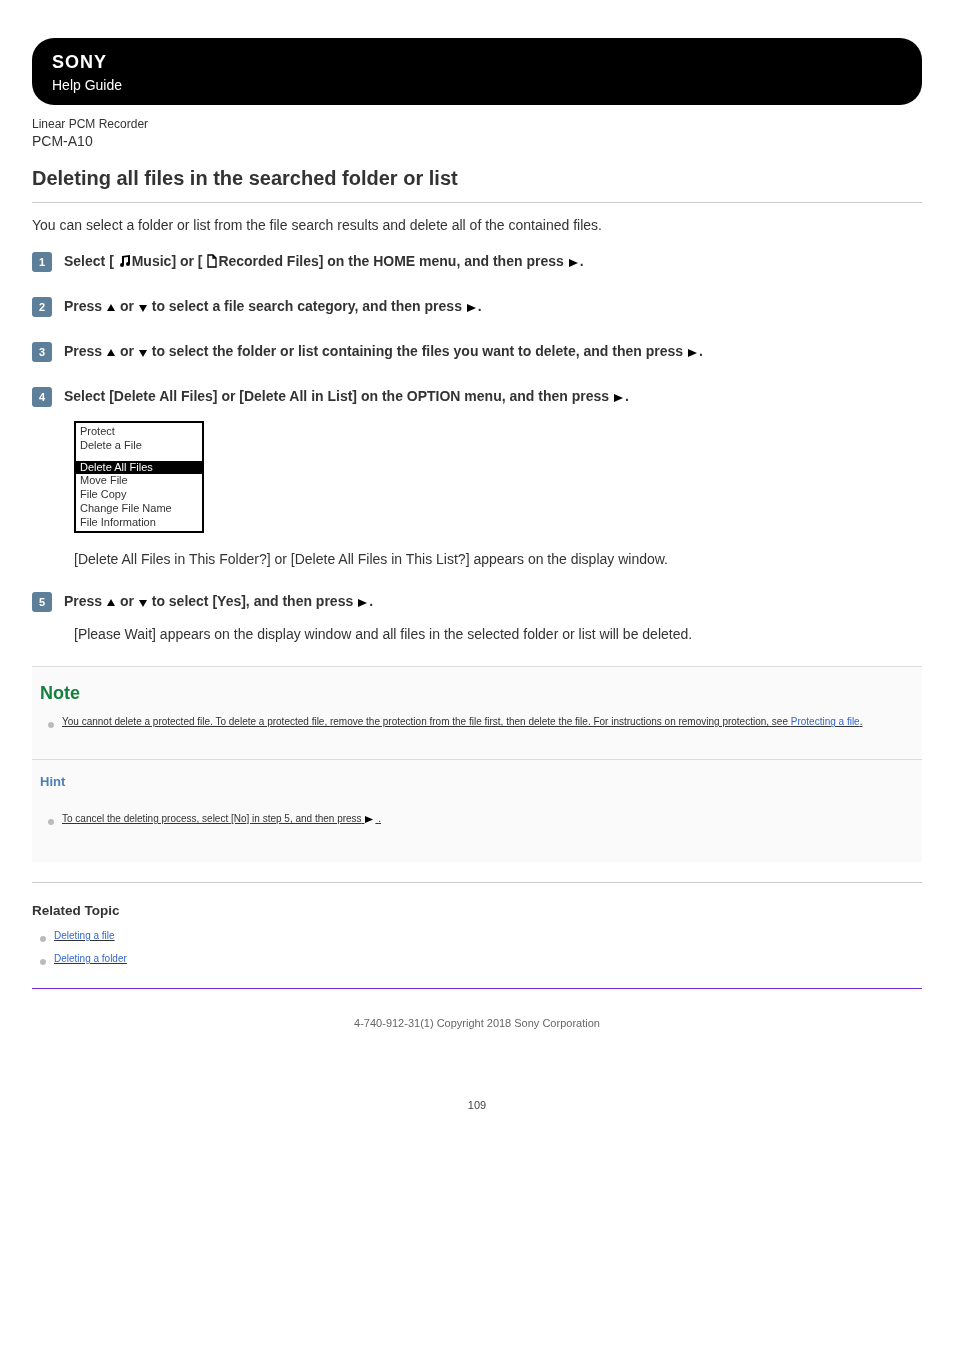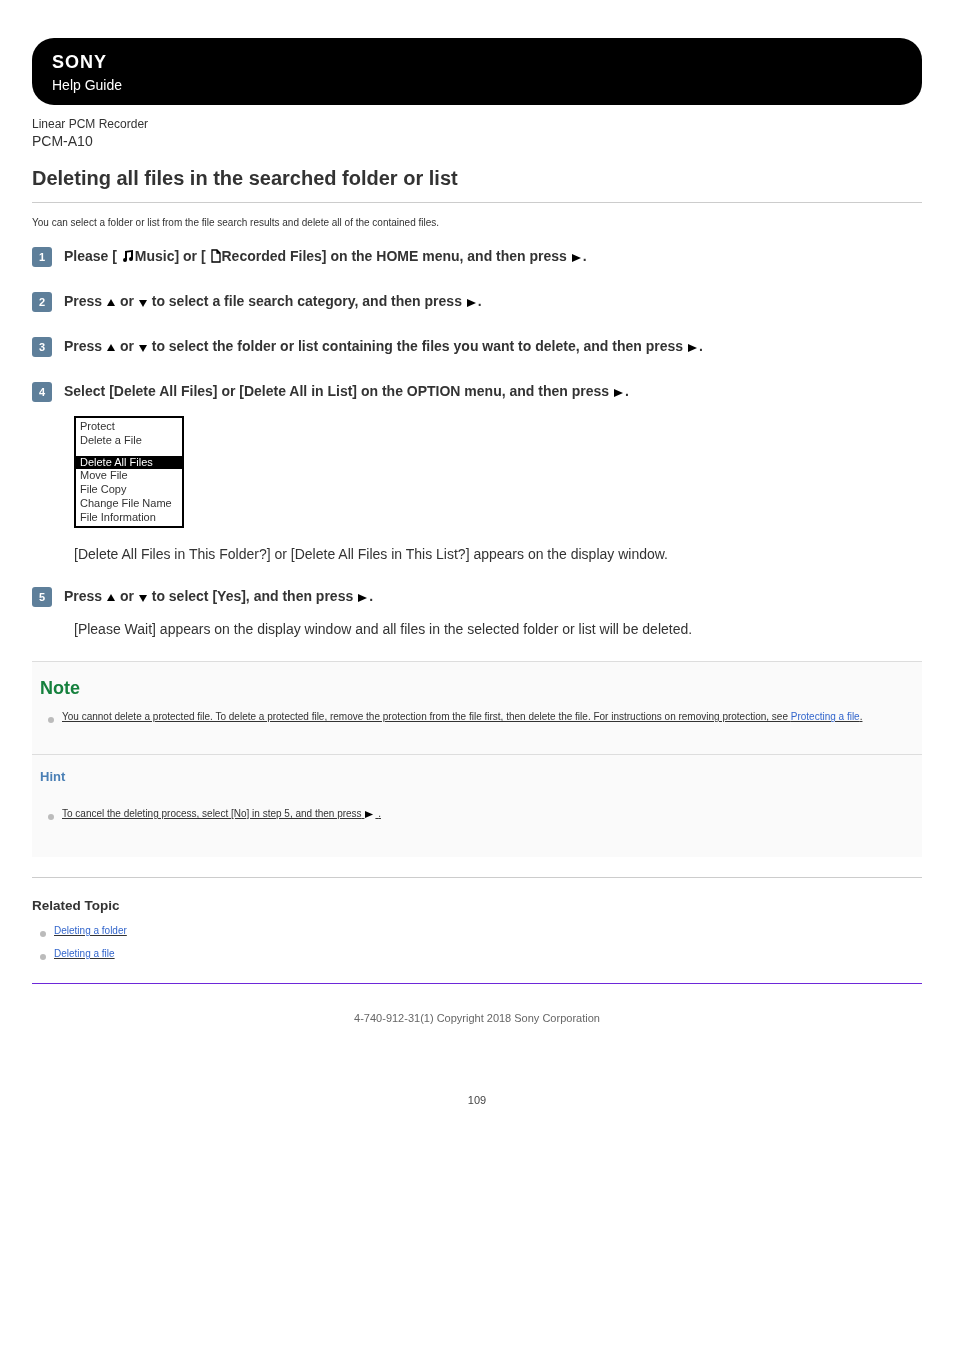--- a/index.html
+++ b/index.html
@@ -34,21 +34,21 @@
   h1.page-title {
     font-size: 20px;
     font-weight: bold;
     margin-bottom: 12px;
   }
   hr.sep {
     border: none;
     border-top: 1px solid #ccc;
     margin: 10px 0 14px 0;
   }
-  .intro { font-size: 10px; margin-bottom: 18px; }
+  .intro { font-size: 14px; margin-bottom: 18px; }
   .step { margin: 6px 0 24px 0; }
   .step-head {
     display: flex;
     align-items: flex-start;
     gap: 12px;
     font-size: 14px;
     font-weight: bold;
     line-height: 1.5;
   }
   .step-num {
@@ -61,21 +61,21 @@
     display: inline-flex;
     align-items: center;
     justify-content: center;
     font-size: 11px;
     font-weight: bold;
     margin-top: 1px;
   }
   .step-body { margin: 14px 0 0 42px; font-size: 14px; font-weight: normal; }
   .screenshot-box {
     border: 2px solid #000;
-    width: 110px;
+    width: 130px;
     margin: 0 0 18px 0;
     font-size: 11px;
     line-height: 1.25;
     padding: 2px 0;
   }
   .screenshot-box .item { padding: 0 4px; }
   .screenshot-box .item.selected {
     background: #000;
     color: #fff;
     margin-top: 8px;
@@ -134,21 +134,21 @@
 
   <h1 class="page-title">Deleting all files in the searched folder or list</h1>
   <hr class="sep">
 
   <p class="intro">You can select a folder or list from the file search results and delete all of the contained files.</p>
 
   <div class="step">
     <div class="step-head">
       <span class="step-num">1</span>
       <span>
-        <span>Please [ </span><svg class="inline-icon" width="14" height="14" viewBox="0 0 14 14">
+        <span>Select [ </span><svg class="inline-icon" width="14" height="14" viewBox="0 0 14 14">
             <path d="M4 2 L12 1 L12 10 A2 2 0 1 1 10 8 L10 3 L6 3.5 L6 11 A2 2 0 1 1 4 9 Z" fill="#000"></path>
           </svg><span>Music] or [ </span><svg class="inline-icon" width="12" height="14" viewBox="0 0 12 14">
             <path d="M2 1 L7 1 L10 4 L10 13 L2 13 Z M7 1 L7 4 L10 4" fill="none" stroke="#000" stroke-width="1.3"></path>
           </svg><span>Recorded Files] on the HOME menu, and then press </span><svg class="inline-icon" width="12" height="10" viewBox="0 0 12 10">
             <path d="M1 1 L10 5 L1 9 Z" fill="#000"></path>
           </svg><span>.</span>
       </span>
     </div>
   </div>
 
@@ -241,22 +241,22 @@
           </svg> <span>.</span>
       </li>
     </ul>
   </div>
 
   <hr class="sep">
 
   <div class="related">
     <h3>Related Topic</h3>
     <ul class="bullet-list">
+      <li><a href="#" class="link">Deleting a file</a></li>
       <li><a href="#" class="link">Deleting a folder</a></li>
-      <li><a href="#" class="link">Deleting a file</a></li>
     </ul>
   </div>
 
   <div class="footer-copy">4-740-912-31(1) Copyright 2018 Sony Corporation</div>
 
   <div class="page-num">109</div>
 
 </div>
 
 </body></html>

